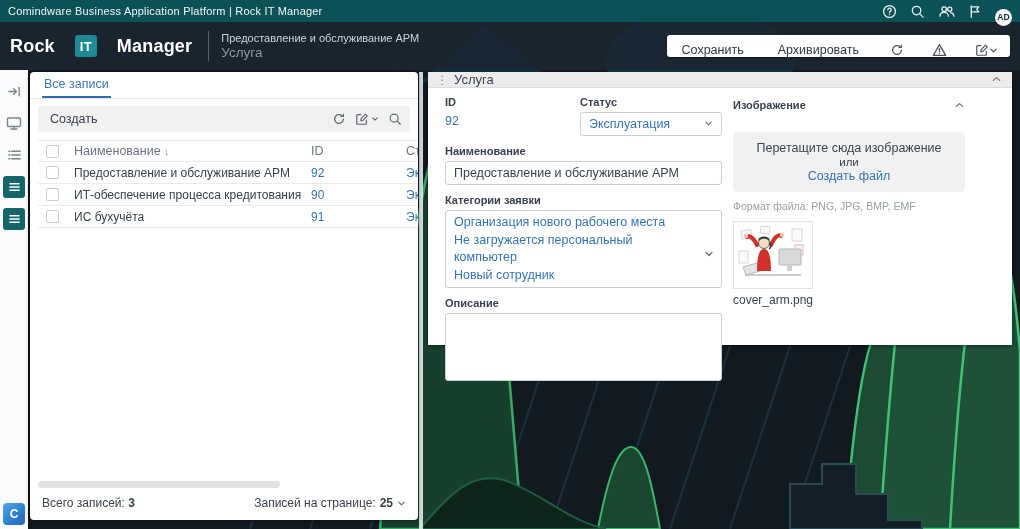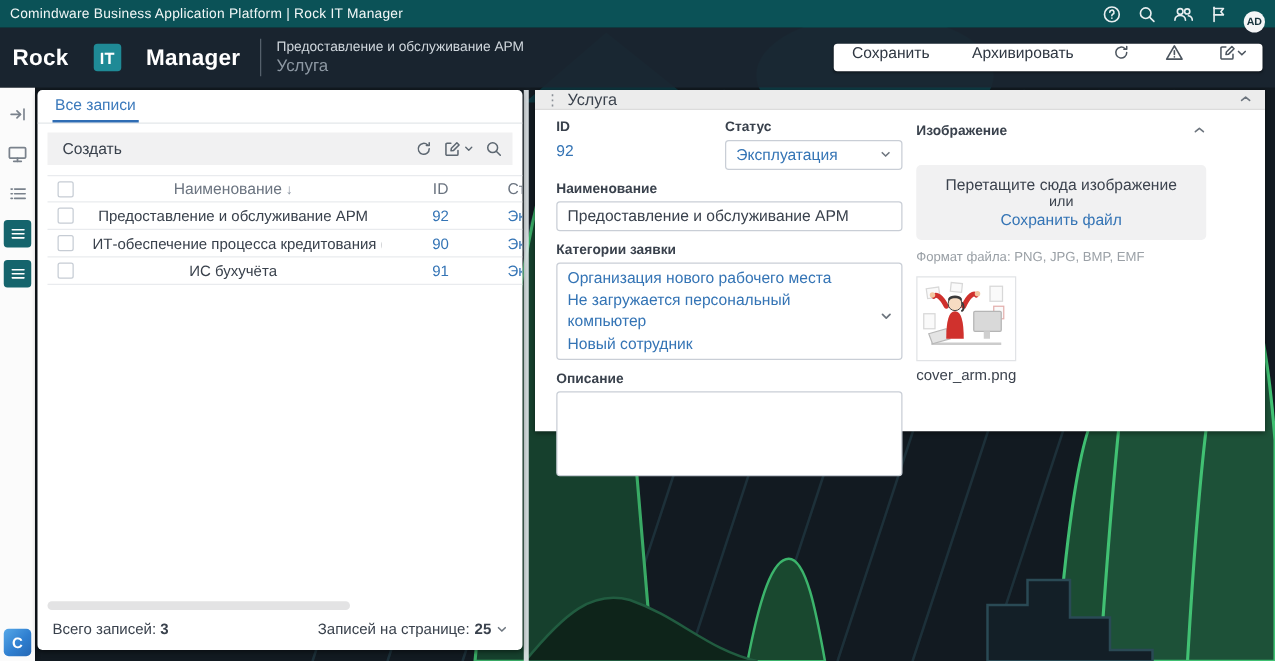--- a/index.html
+++ b/index.html
@@ -21,21 +21,21 @@
   
   .header { position:absolute; left:0; top:22px; width:1020px; height:48px; background:rgba(27,38,49,0.90);
             display:flex; align-items:center; padding:0 10px; z-index:20; }
   .logo { display:flex; align-items:center; gap:20px; color:#fff; font-size:18px; font-weight:bold; letter-spacing:.2px; cursor:pointer; }
   .logo .it { background:#1f8a96; color:#fff; width:22px; height:22px; border-radius:3px; font-size:13px;
               display:flex; align-items:center; justify-content:center; }
   .hdiv { width:1px; height:30px; background:#55606b; margin:0 12px 0 16px; }
   .crumbs { display:flex; flex-direction:column; gap:1px; }
   .crumb { color:#cfd6dc; font-size:11px; }
   .ptitle { color:#8d98a3; font-size:13.5px; }
-  .htoolbar { margin-left:auto; background:#fff; border-radius:3px; height:22px; display:flex; align-items:flex-start;
+  .htoolbar { margin-left:auto; background:#fff; border-radius:3px; height:22px; display:flex; align-items:flex-end;
               padding:0 8px; gap:20px; box-shadow:0 1px 2px rgba(0,0,0,.4); }
   .hbtn { border:none; background:none; font-family:inherit; font-size:12.5px; color:#2f3742; padding:0 7px; cursor:pointer; }
   .hicon { display:flex; align-items:center; padding:0 4px; cursor:pointer; }
 
   
   .sidebar { position:absolute; left:0; top:70px; width:28px; height:459px; background:#fbfbfb;
              display:flex; flex-direction:column; align-items:center; padding-top:10px; gap:10px; z-index:10;
              box-shadow:1px 0 3px rgba(0,0,0,.35); }
   .side-ic { width:22px; height:22px; display:flex; align-items:center; justify-content:center; cursor:pointer; color:#7a828c; }
   .side-ic.active { background:#15646c; border-radius:3px; color:#fff; }
@@ -52,21 +52,21 @@
   .tab { font-size:12.5px; color:#3b79bb; display:flex; align-items:center; border-bottom:2px solid #2f6db4; padding:0 2px; cursor:pointer; }
   .createbar { margin:7px 8px 6px; height:26px; background:#f1f1f2; border-radius:0; display:flex; align-items:center; padding:0 8px 0 12px; }
   .createbar .clabel { font-size:12.5px; color:#39414c; cursor:pointer; }
   .cb-icons { margin-left:auto; display:flex; align-items:center; gap:9px; color:#5d6771; }
   .cb-icons span { display:flex; align-items:center; cursor:pointer; }
 
   .tbl { margin:2px 0 0 8px; font-size:12px; color:#39414c; }
   .trow { display:grid; grid-template-columns:30px 237px 95px 26px; align-items:center; height:22px;
           border-bottom:1px solid #e9ebee; overflow:hidden; }
   .trow.thead { color:#6b7480; font-size:12.5px; border-top:1px solid #e9ebee; }
-  .tcell { padding:0 6px; white-space:nowrap; overflow:hidden;text-align:center; }
+  .tcell { padding:0 6px; white-space:nowrap; overflow:hidden; }
   .cbx { width:13px; height:13px; border:1px solid #c6ccd4; border-radius:2px; background:#fff; margin-left:8px; cursor:pointer; }
   .link { color:#3474b5; cursor:pointer; text-decoration:none; }
   .sort { font-size:11px; color:#8a93a0; margin-left:3px; }
 
   .lspacer { flex:1; }
   .hscroll { margin:0 0 6px 8px; width:242px; height:7px; background:#e3e3e4; border-radius:4px; cursor:pointer; }
   .lfooter { display:flex; align-items:center; justify-content:space-between; padding:2px 12px 10px; font-size:12px; color:#39414c; }
   .lfooter b { font-weight:bold; }
   .perpage { display:flex; align-items:center; gap:4px; cursor:pointer; }
 
@@ -390,21 +390,21 @@
           <span class="flabel" style="margin-bottom:0">Изображение</span>
           <span class="chev-up">
             <svg class="ic" width="11" height="10" viewBox="0 0 12 10">
                 <path d="M2.5 6.5 L6 3.5 L9.5 6.5"></path>
               </svg>
           </span>
         </div>
         <div class="dropzone">
           <span class="dz1">Перетащите сюда изображение</span>
           <span class="dz2">или</span>
-          <span class="dz3 link">Сохранить файл</span>
+          <span class="dz3 link">Создать файл</span>
         </div>
         <div class="formathint">Формат файла: PNG, JPG, BMP, EMF</div>
         <div class="thumb">
           <svg width="76" height="64" viewBox="0 0 76 64">
             <rect width="76" height="64" fill="#ffffff"></rect>
             <g stroke="#d8d8d8" fill="#fafafa" stroke-width="1">
               <rect x="6" y="8" width="10" height="8" transform="rotate(-8 6 8)"></rect>
               <rect x="26" y="3" width="9" height="7" transform="rotate(6 26 3)"></rect>
               <rect x="57" y="6" width="10" height="12"></rect>
               <rect x="60" y="22" width="8" height="10" stroke="#e3b0ae"></rect>

